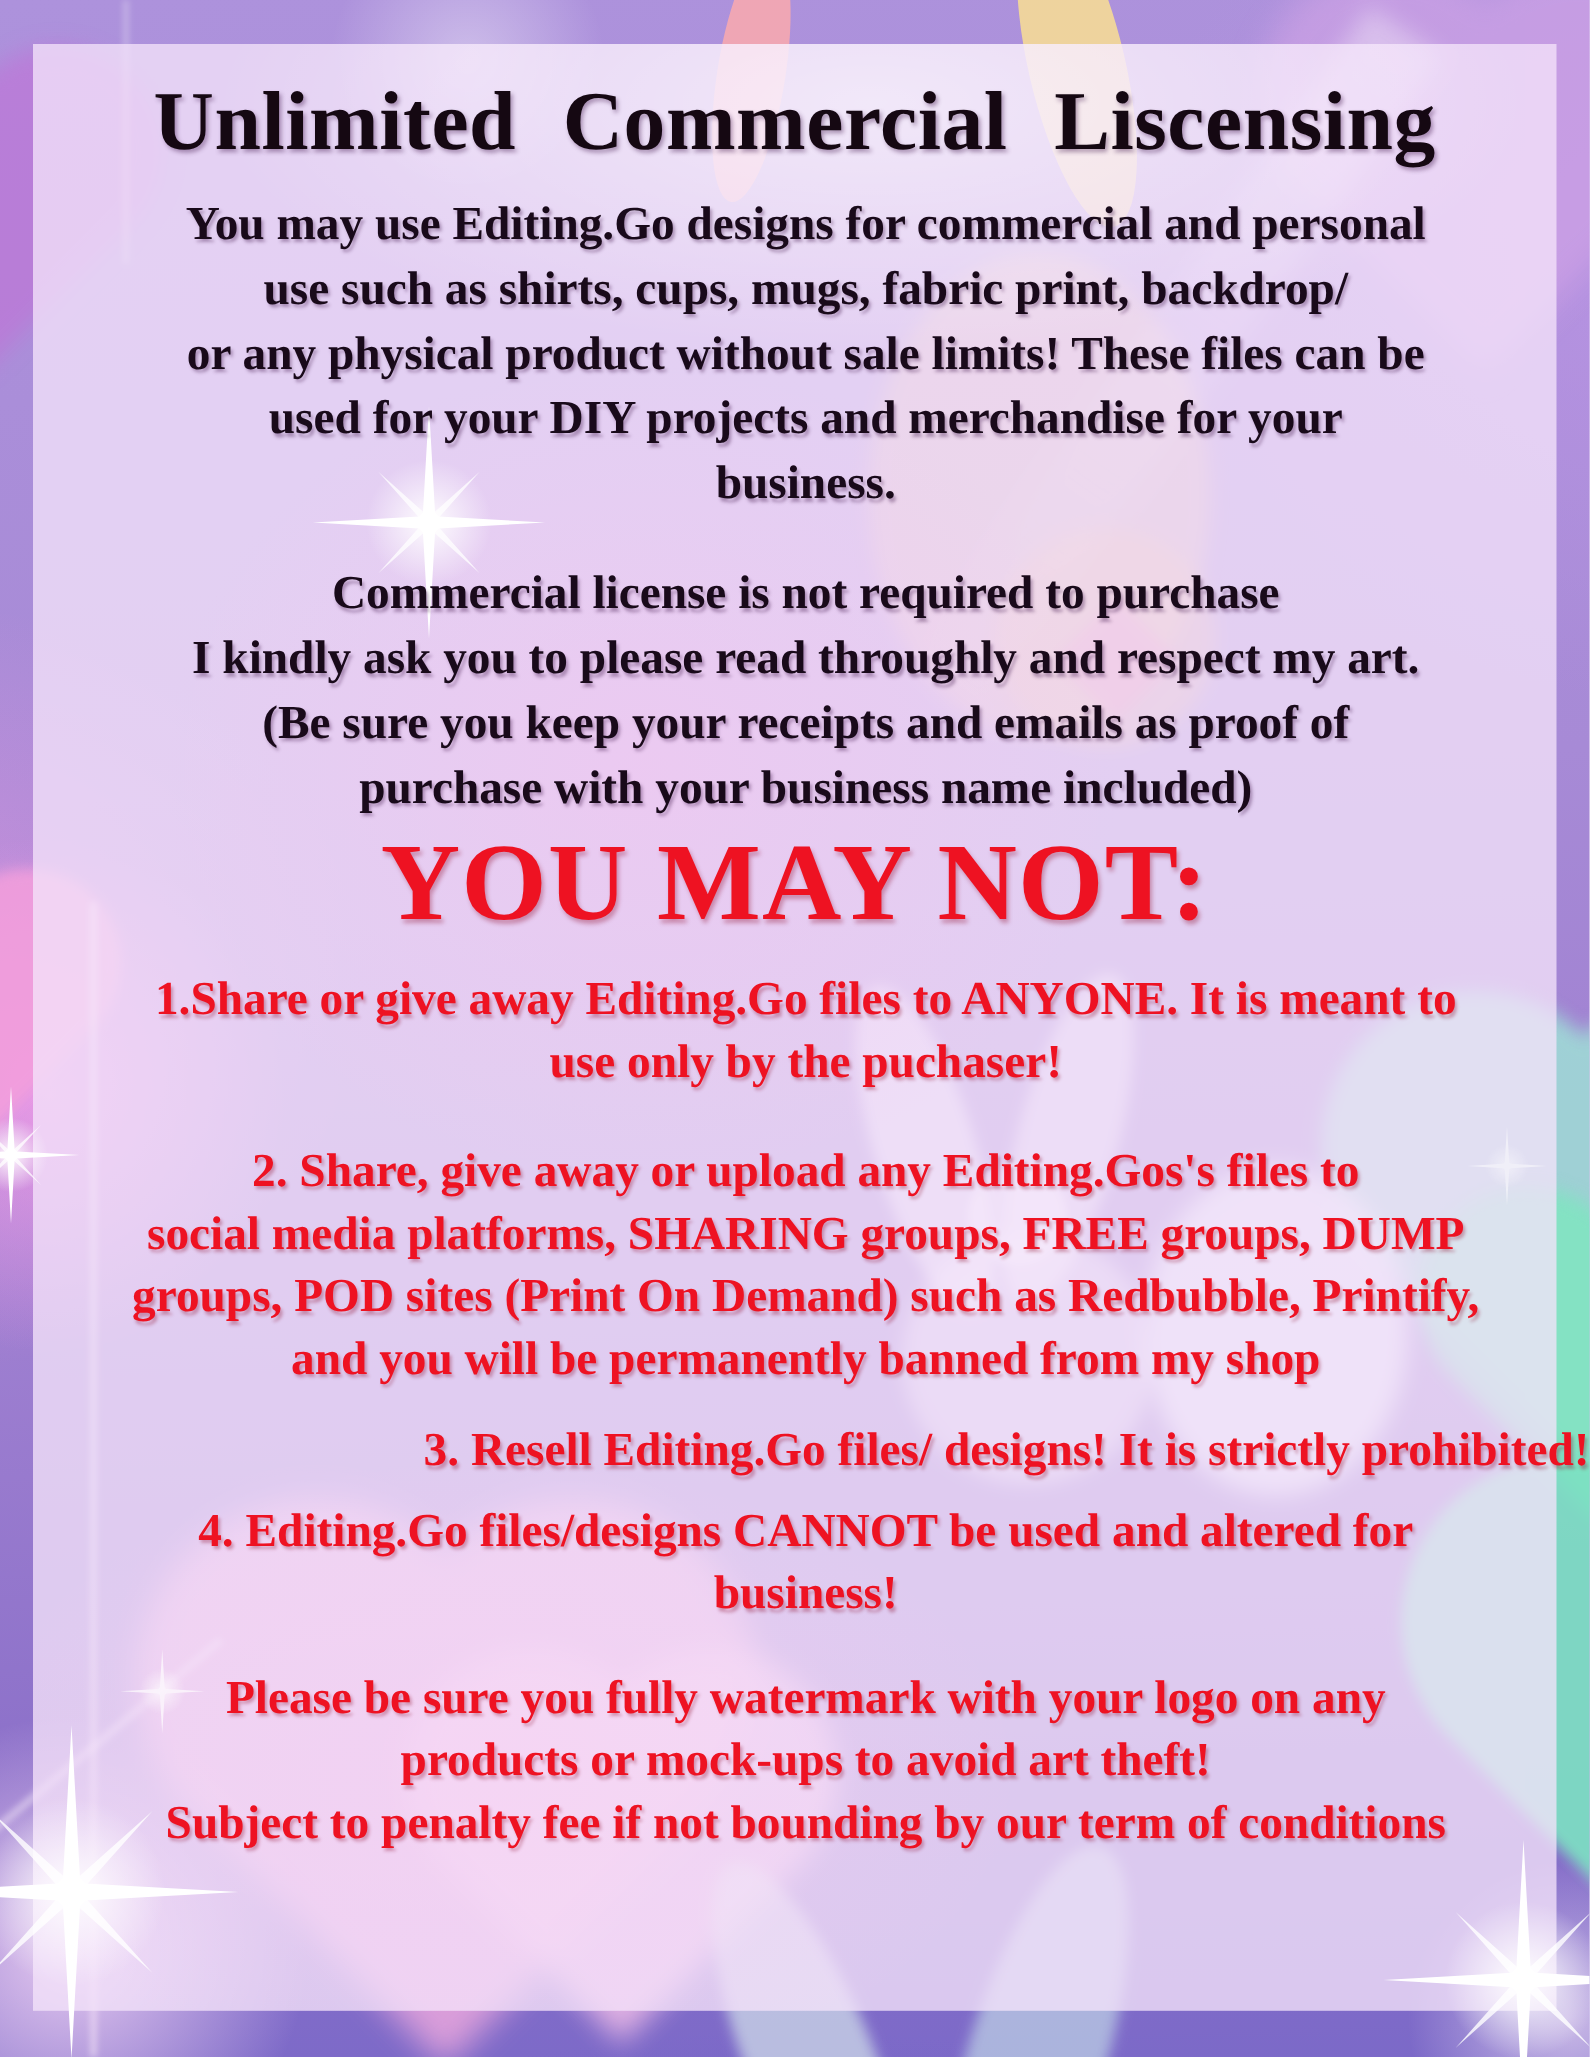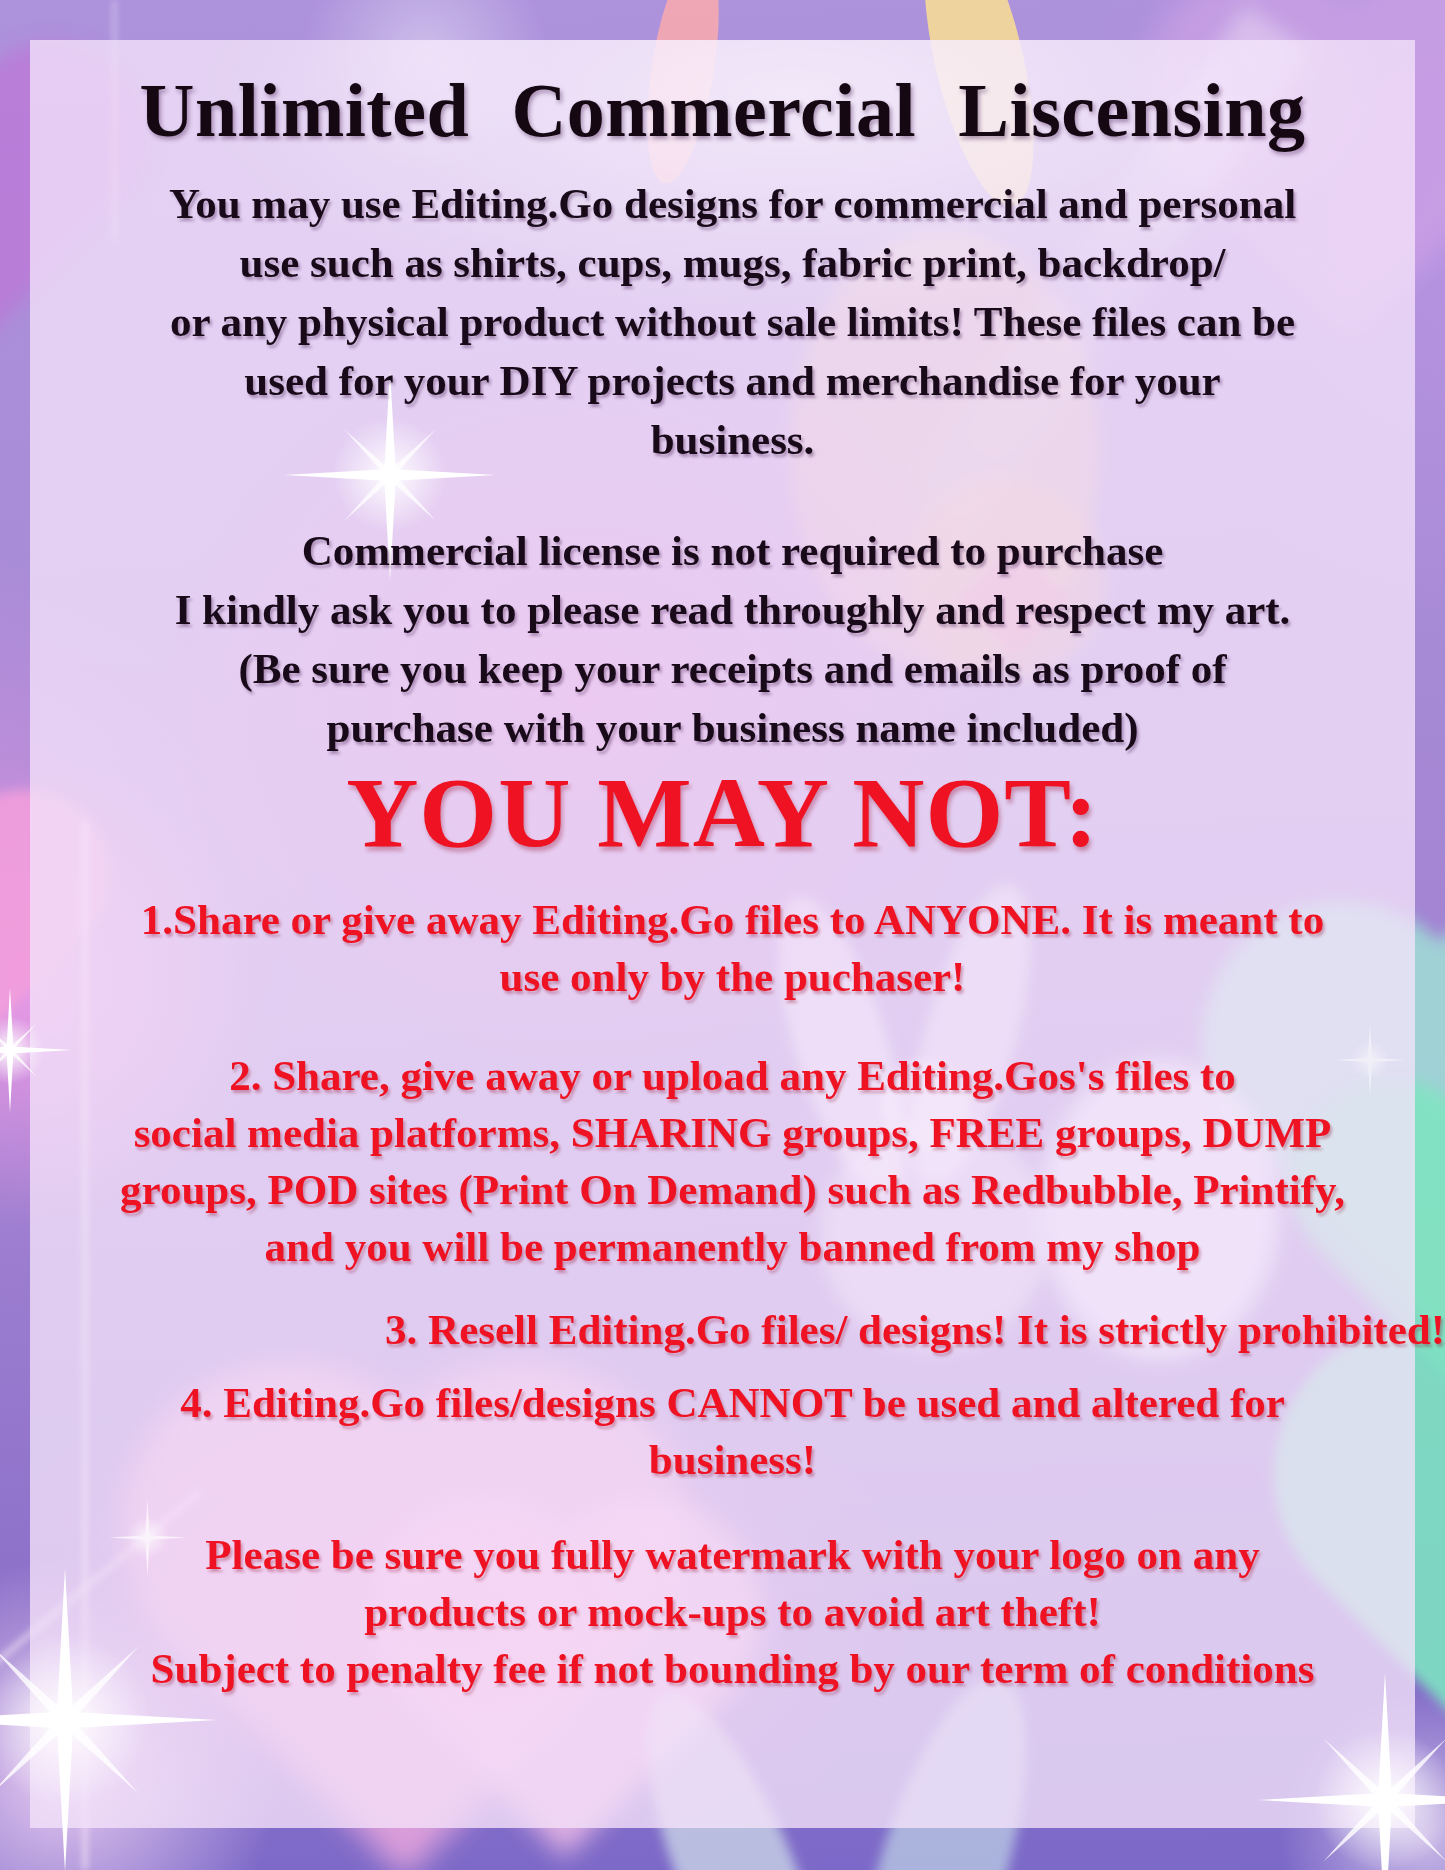--- a/index.html
+++ b/index.html
@@ -70,21 +70,21 @@
      letter-spacing:.5px;word-spacing:.30em;
      text-shadow:2px 3px 4px rgba(80,40,90,.45);}
   h2{margin:0;font-size:100px;line-height:112px;font-weight:bold;color:#ee1222;letter-spacing:1px;
      text-shadow:2px 4px 4px rgba(140,10,40,.35);}
   .para{font-size:43px;font-weight:bold;margin:0;padding-left:20px;}
   .para .ln{line-height:59px;}
   .black{color:#190a1a;text-shadow:2px 3px 3px rgba(80,40,90,.4);}
   .red{color:#ee1222;text-shadow:2px 3px 3px rgba(140,10,40,.33);}
   .red .ln{line-height:57px;}
   .intro{margin-top:8px;}
-  .note{margin-top:52px;}
+  .note{margin-top:41px;}
   .rule1{margin-top:22px;}
   .rule2{margin-top:42px;}
   .rule3{margin-top:26px;text-align:right;}
   .rule4{margin-top:16px;}
   .footer{margin-top:38px;}
 </style>
 </head>
 <body>
 
 <svg width="0" height="0" style="position:absolute" aria-hidden="true">

